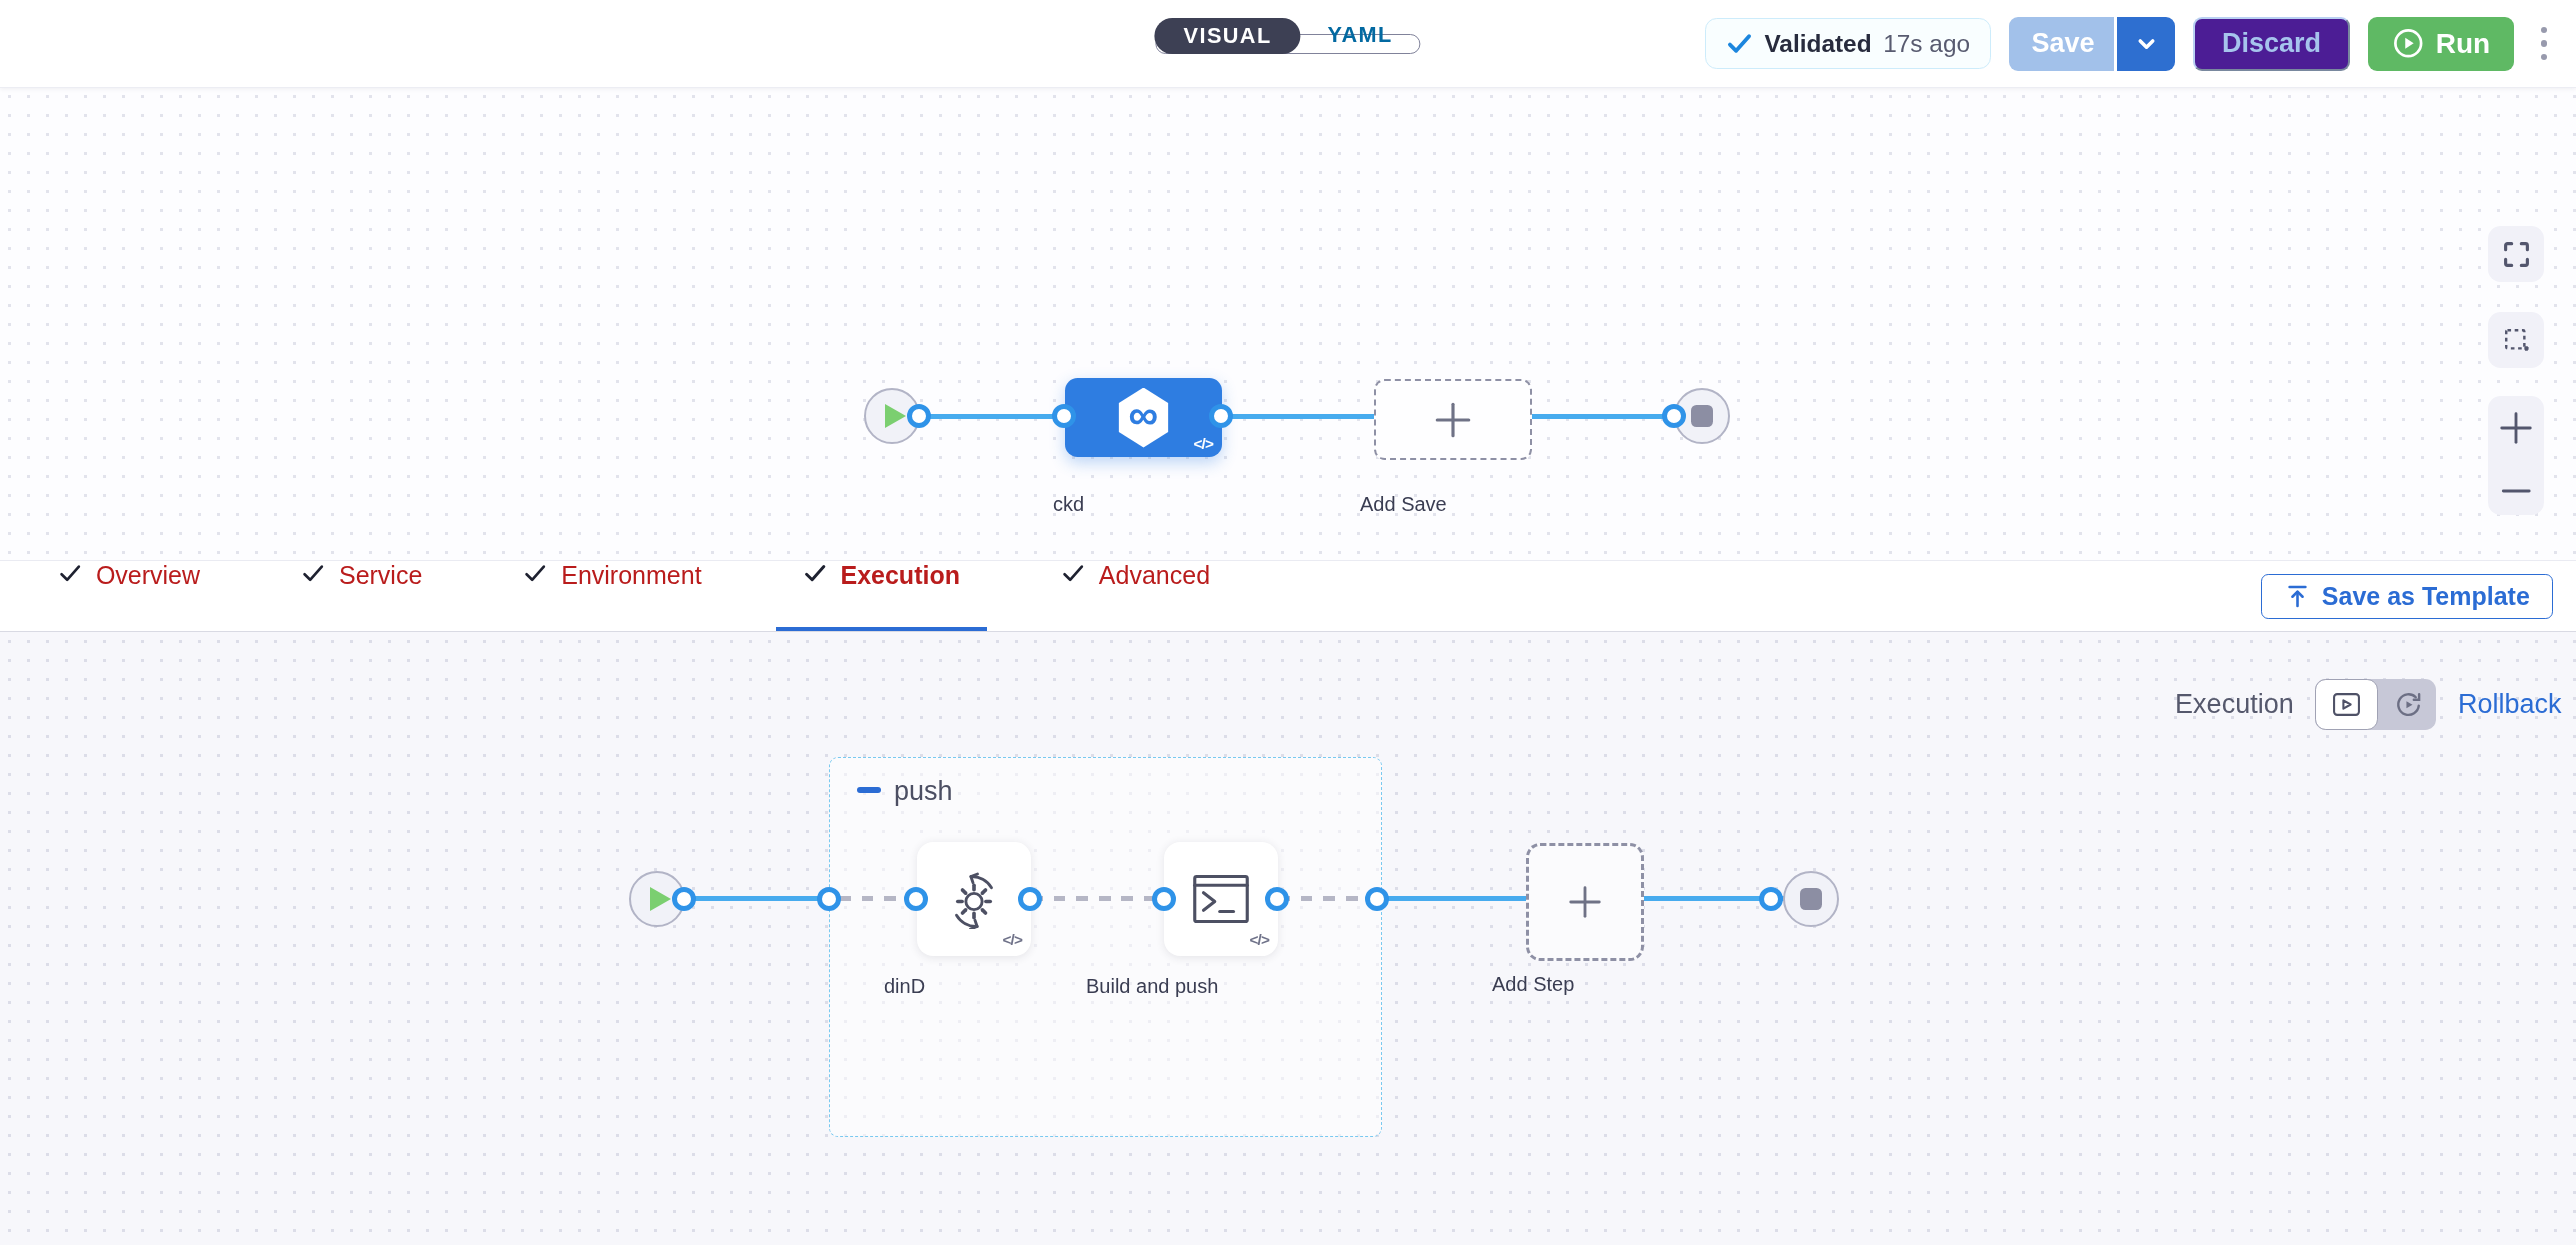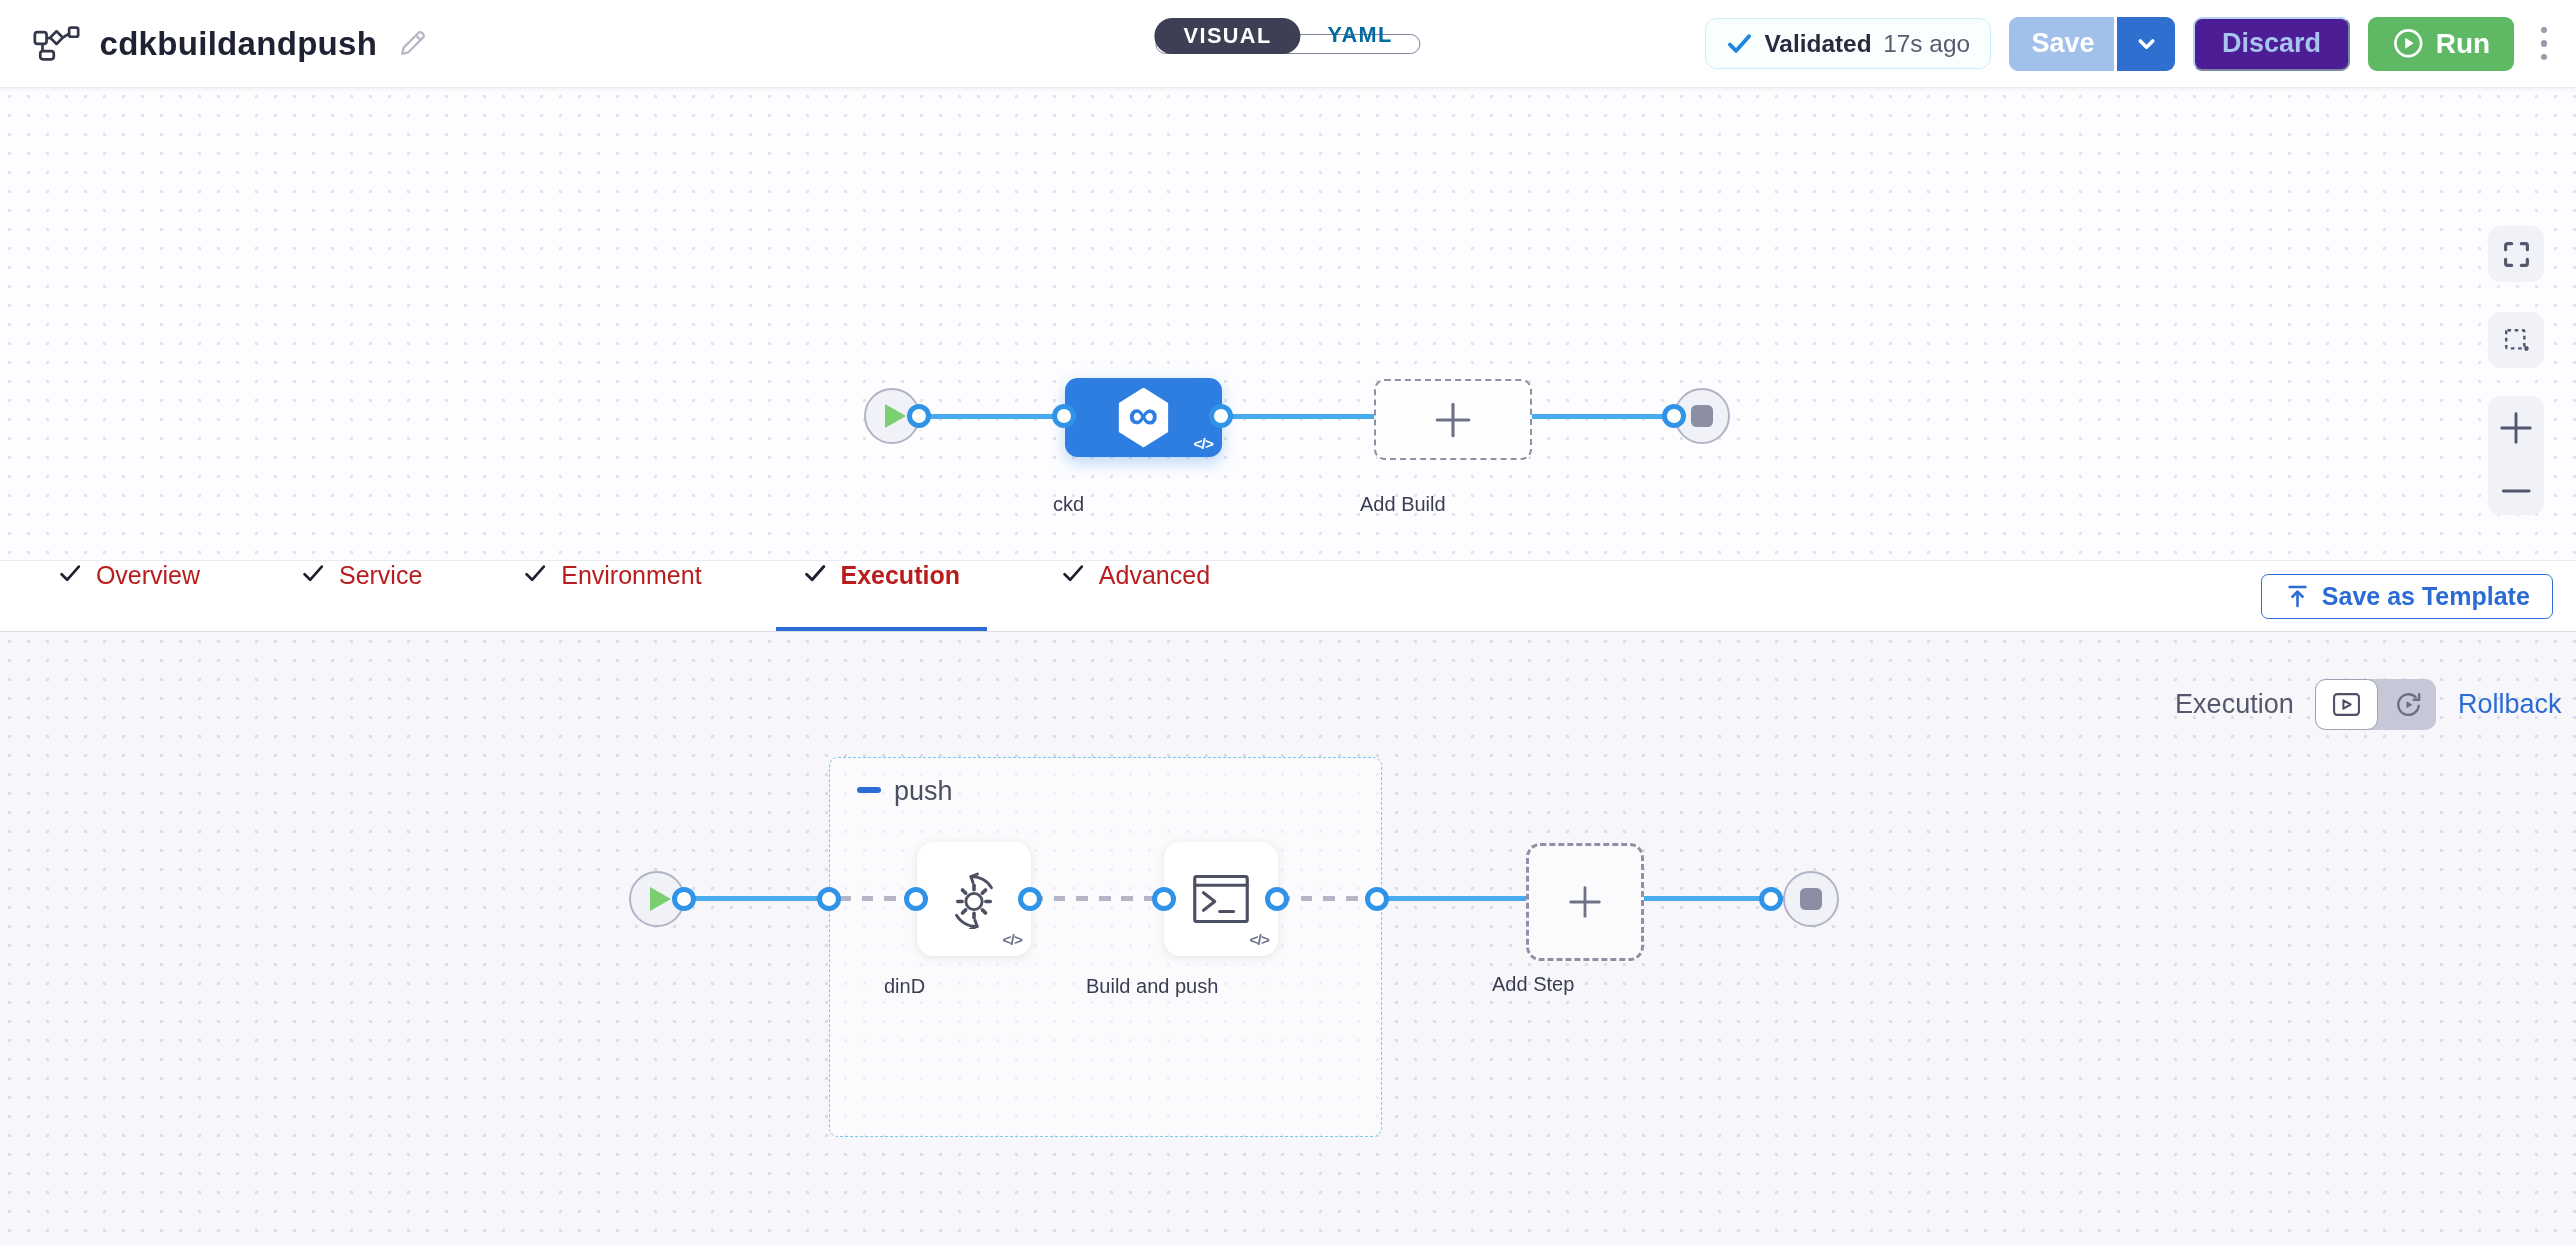--- a/index.html
+++ b/index.html
@@ -86,38 +86,20 @@
     border-radius:9px;background:rgba(255,255,255,.5);z-index:1;}
   .group-collapse{position:absolute;left:857px;top:155px;width:24.4px;height:6.3px;border-radius:3.6px;background:#2b6cd4;z-index:4;cursor:pointer;}
   .group-label{position:absolute;left:894px;top:144px;font-size:27px;color:#4c4f63;z-index:4;}
   .step-card{position:absolute;width:114px;height:114px;background:#fff;border-radius:16.2px;
     box-shadow:0 1.8px 9px rgba(40,41,61,.10);display:flex;align-items:center;justify-content:center;z-index:4;cursor:pointer;}
 </style>
 </head>
 <body>
 
 <div class="header">
-  <div class="header-left">
-    <svg width="47" height="37" viewBox="0 0 52 41" fill="none" stroke="#34374b" stroke-width="3" stroke-linejoin="round">
-      <rect x="2" y="8" width="13" height="13" rx="3"></rect>
-      <path d="M26 7 l7 7 -7 7 -7 -7 Z"></path>
-      <rect x="40" y="3" width="10" height="10" rx="2"></rect>
-      <rect x="8" y="29" width="15" height="9" rx="3"></rect>
-      <path d="M15 14.5 h4"></path>
-        <path d="M33 14 l7 -4.5"></path>
-        <path d="M10.5 21 v8"></path>
-    </svg>
-    <span class="page-title">cdkbuildandpush</span>
-    <button class="pencil-btn">
-      <svg width="31" height="31" viewBox="0 0 24 24" fill="none" stroke="#b6b8c8" stroke-width="1.8" stroke-linecap="round" stroke-linejoin="round">
-        <path d="M4 20 l1.2 -4.8 L16.5 3.9 a2.1 2.1 0 0 1 3 0 l0.6 0.6 a2.1 2.1 0 0 1 0 3 L8.8 18.8 Z"></path>
-        <path d="M15 6 l3 3"></path>
-      </svg>
-    </button>
-  </div>
 
   <div class="view-toggle">
     <div class="seg seg-visual">VISUAL</div>
     <div class="seg seg-yaml">YAML</div>
   </div>
 
   <div class="header-right">
     <div class="validated-badge">
       <svg width="27" height="27" viewBox="0 0 24 24" fill="none" stroke="#1c86de" stroke-width="3.4" stroke-linecap="round" stroke-linejoin="round">
           <path d="M3.5 13 l5.5 5.5 L20.5 5.5"></path>
@@ -173,21 +155,21 @@
   <div class="endpoint" style="left:1674px;top:301px;">
     <div class="stop-sq"></div>
   </div>
 
   <span class="port" style="left:907px;top:317px;"></span>
   <span class="port" style="left:1052px;top:317px;"></span>
   <span class="port" style="left:1209px;top:317px;"></span>
   <span class="port" style="left:1662px;top:317px;"></span>
 
   <div class="node-label" style="left:1053px;top:406px;width:181px;">ckd</div>
-  <div class="node-label" style="left:1360px;top:406px;width:181px;">Add Build</div>
+  <div class="node-label" style="left:1360px;top:406px;width:181px;">Add Save</div>
 
   <button class="ctrl" style="top:139px;height:56px;">
     <svg width="29" height="29" viewBox="0 0 24 24" fill="none" stroke="#53566d" stroke-width="2.6" stroke-linecap="round">
       <path d="M3 8 V4.5 A1.5 1.5 0 0 1 4.5 3 H8"></path>
         <path d="M16 3 h3.5 A1.5 1.5 0 0 1 21 4.5 V8"></path>
       <path d="M21 16 v3.5 A1.5 1.5 0 0 1 19.5 21 H16"></path>
         <path d="M8 21 H4.5 A1.5 1.5 0 0 1 3 19.5 V16"></path>
     </svg>
   </button>
   <button class="ctrl" style="top:225px;height:56px;">

